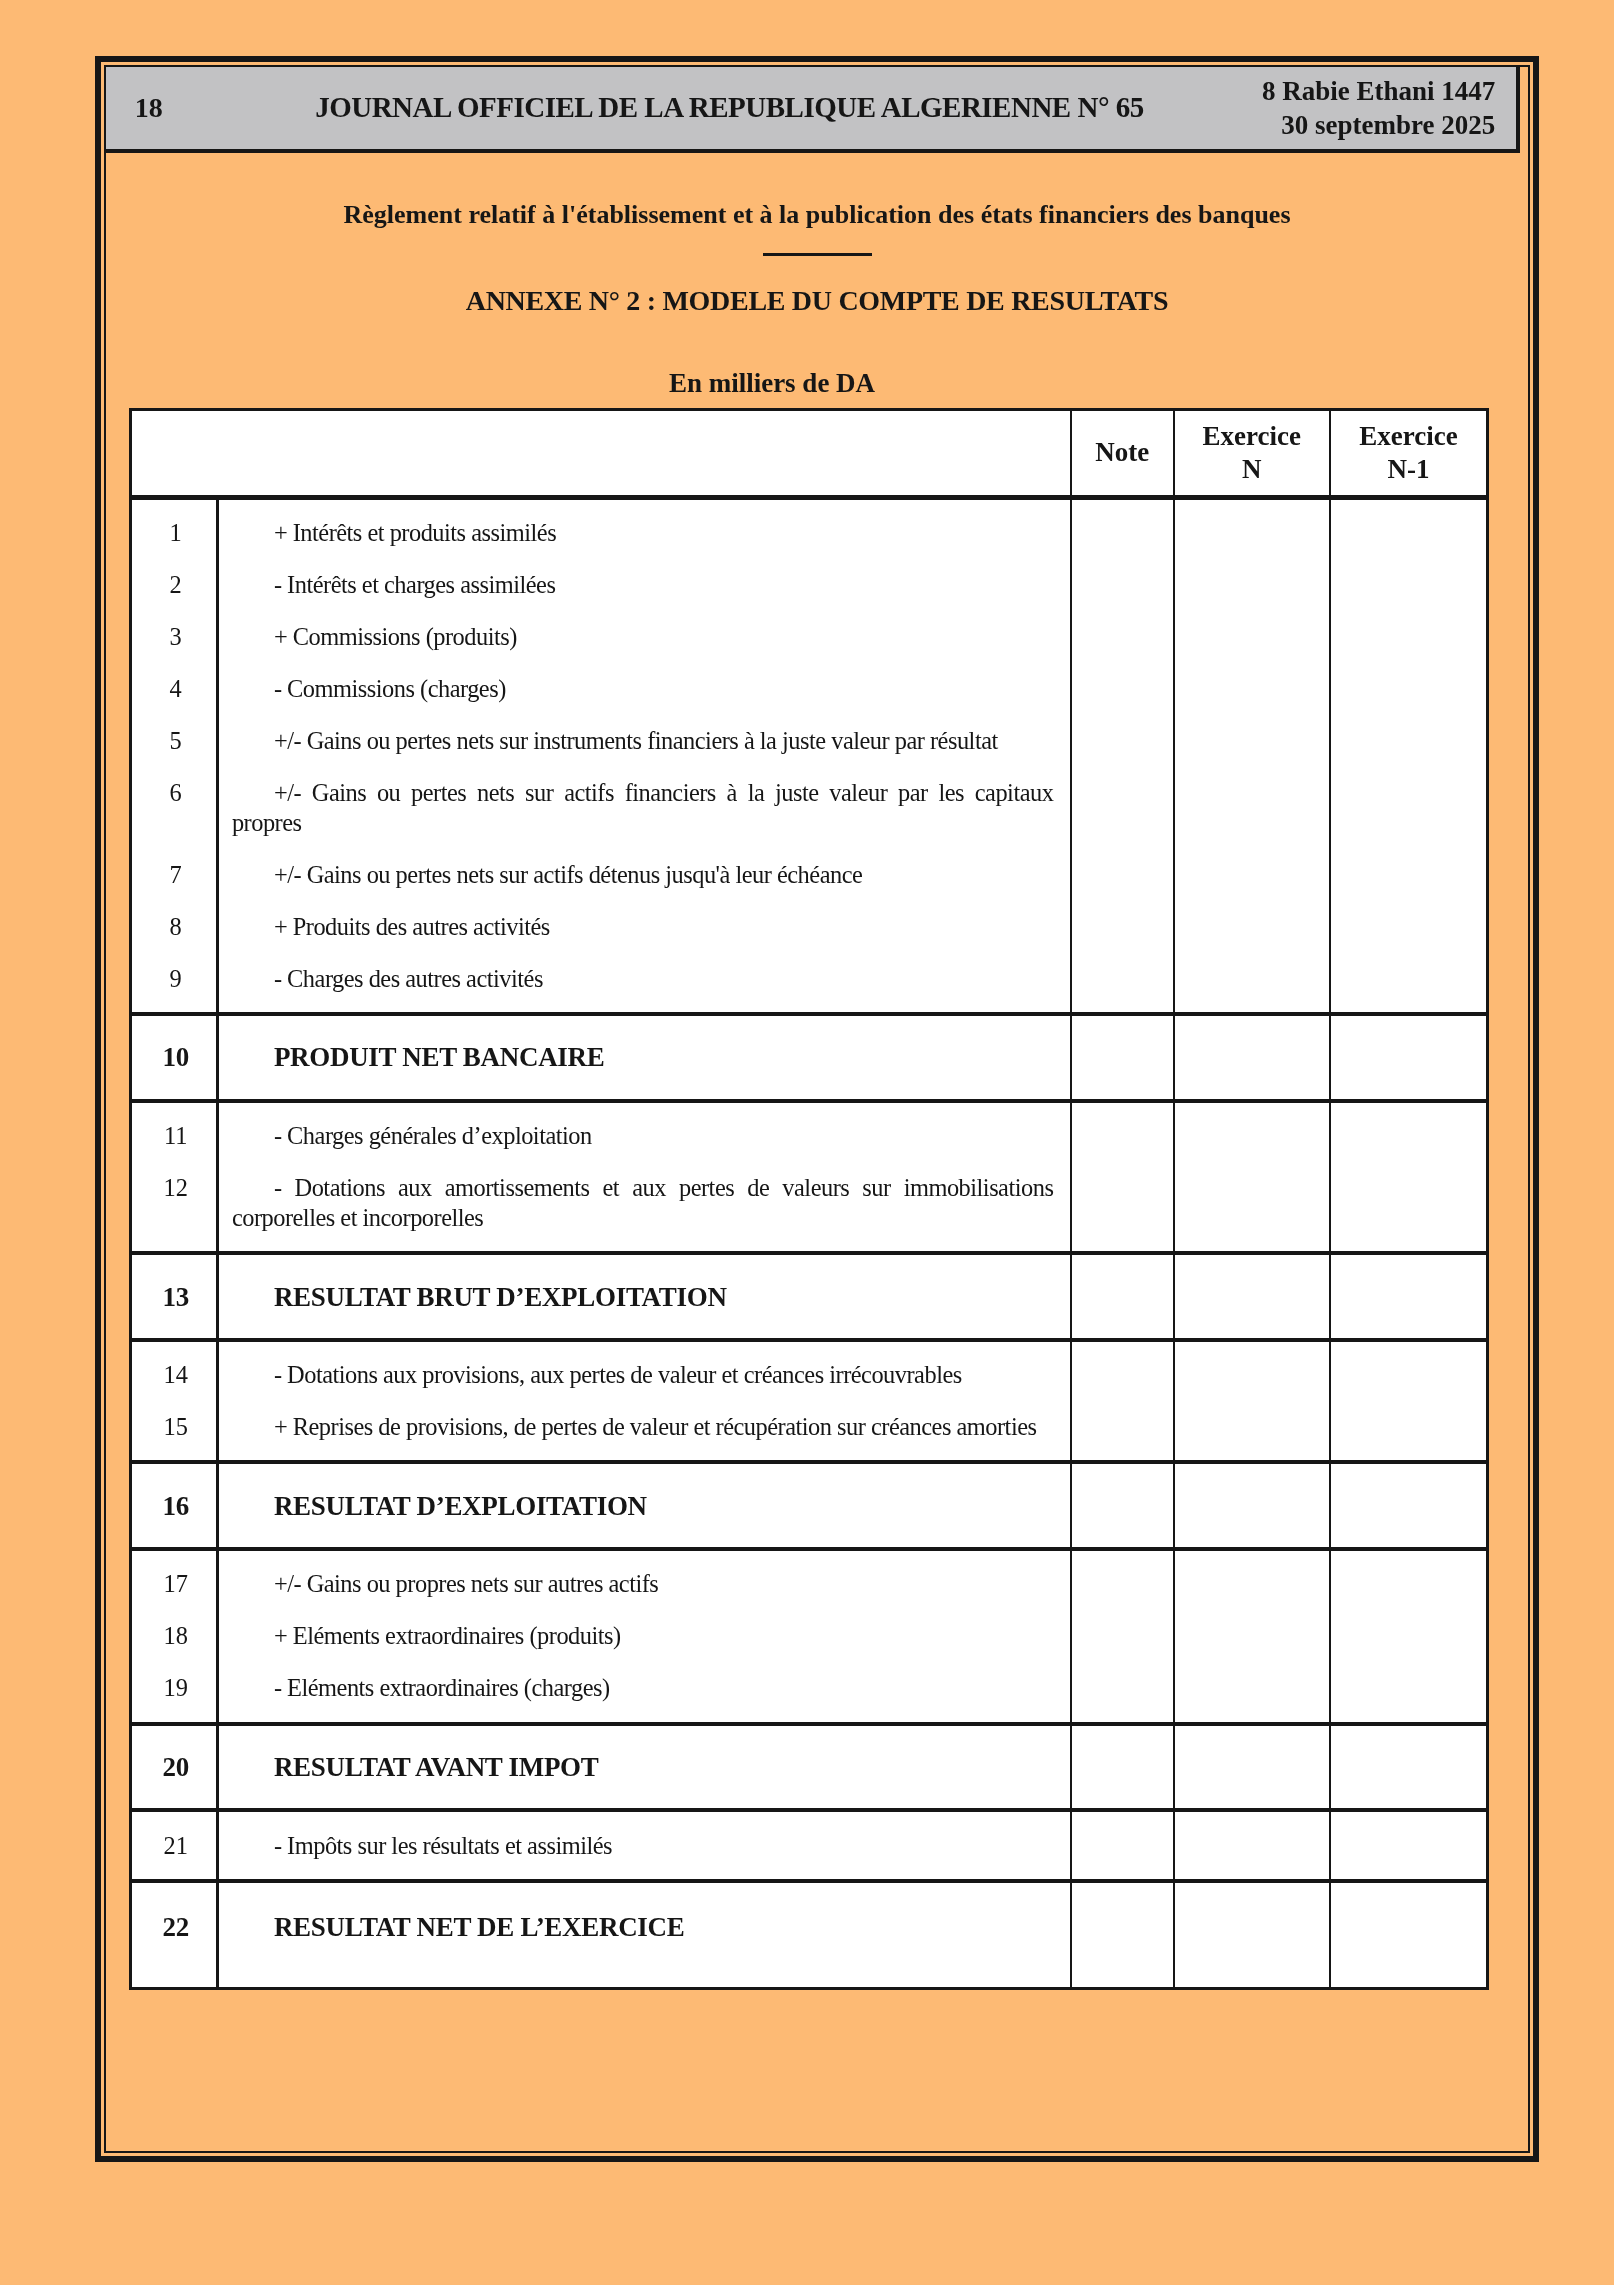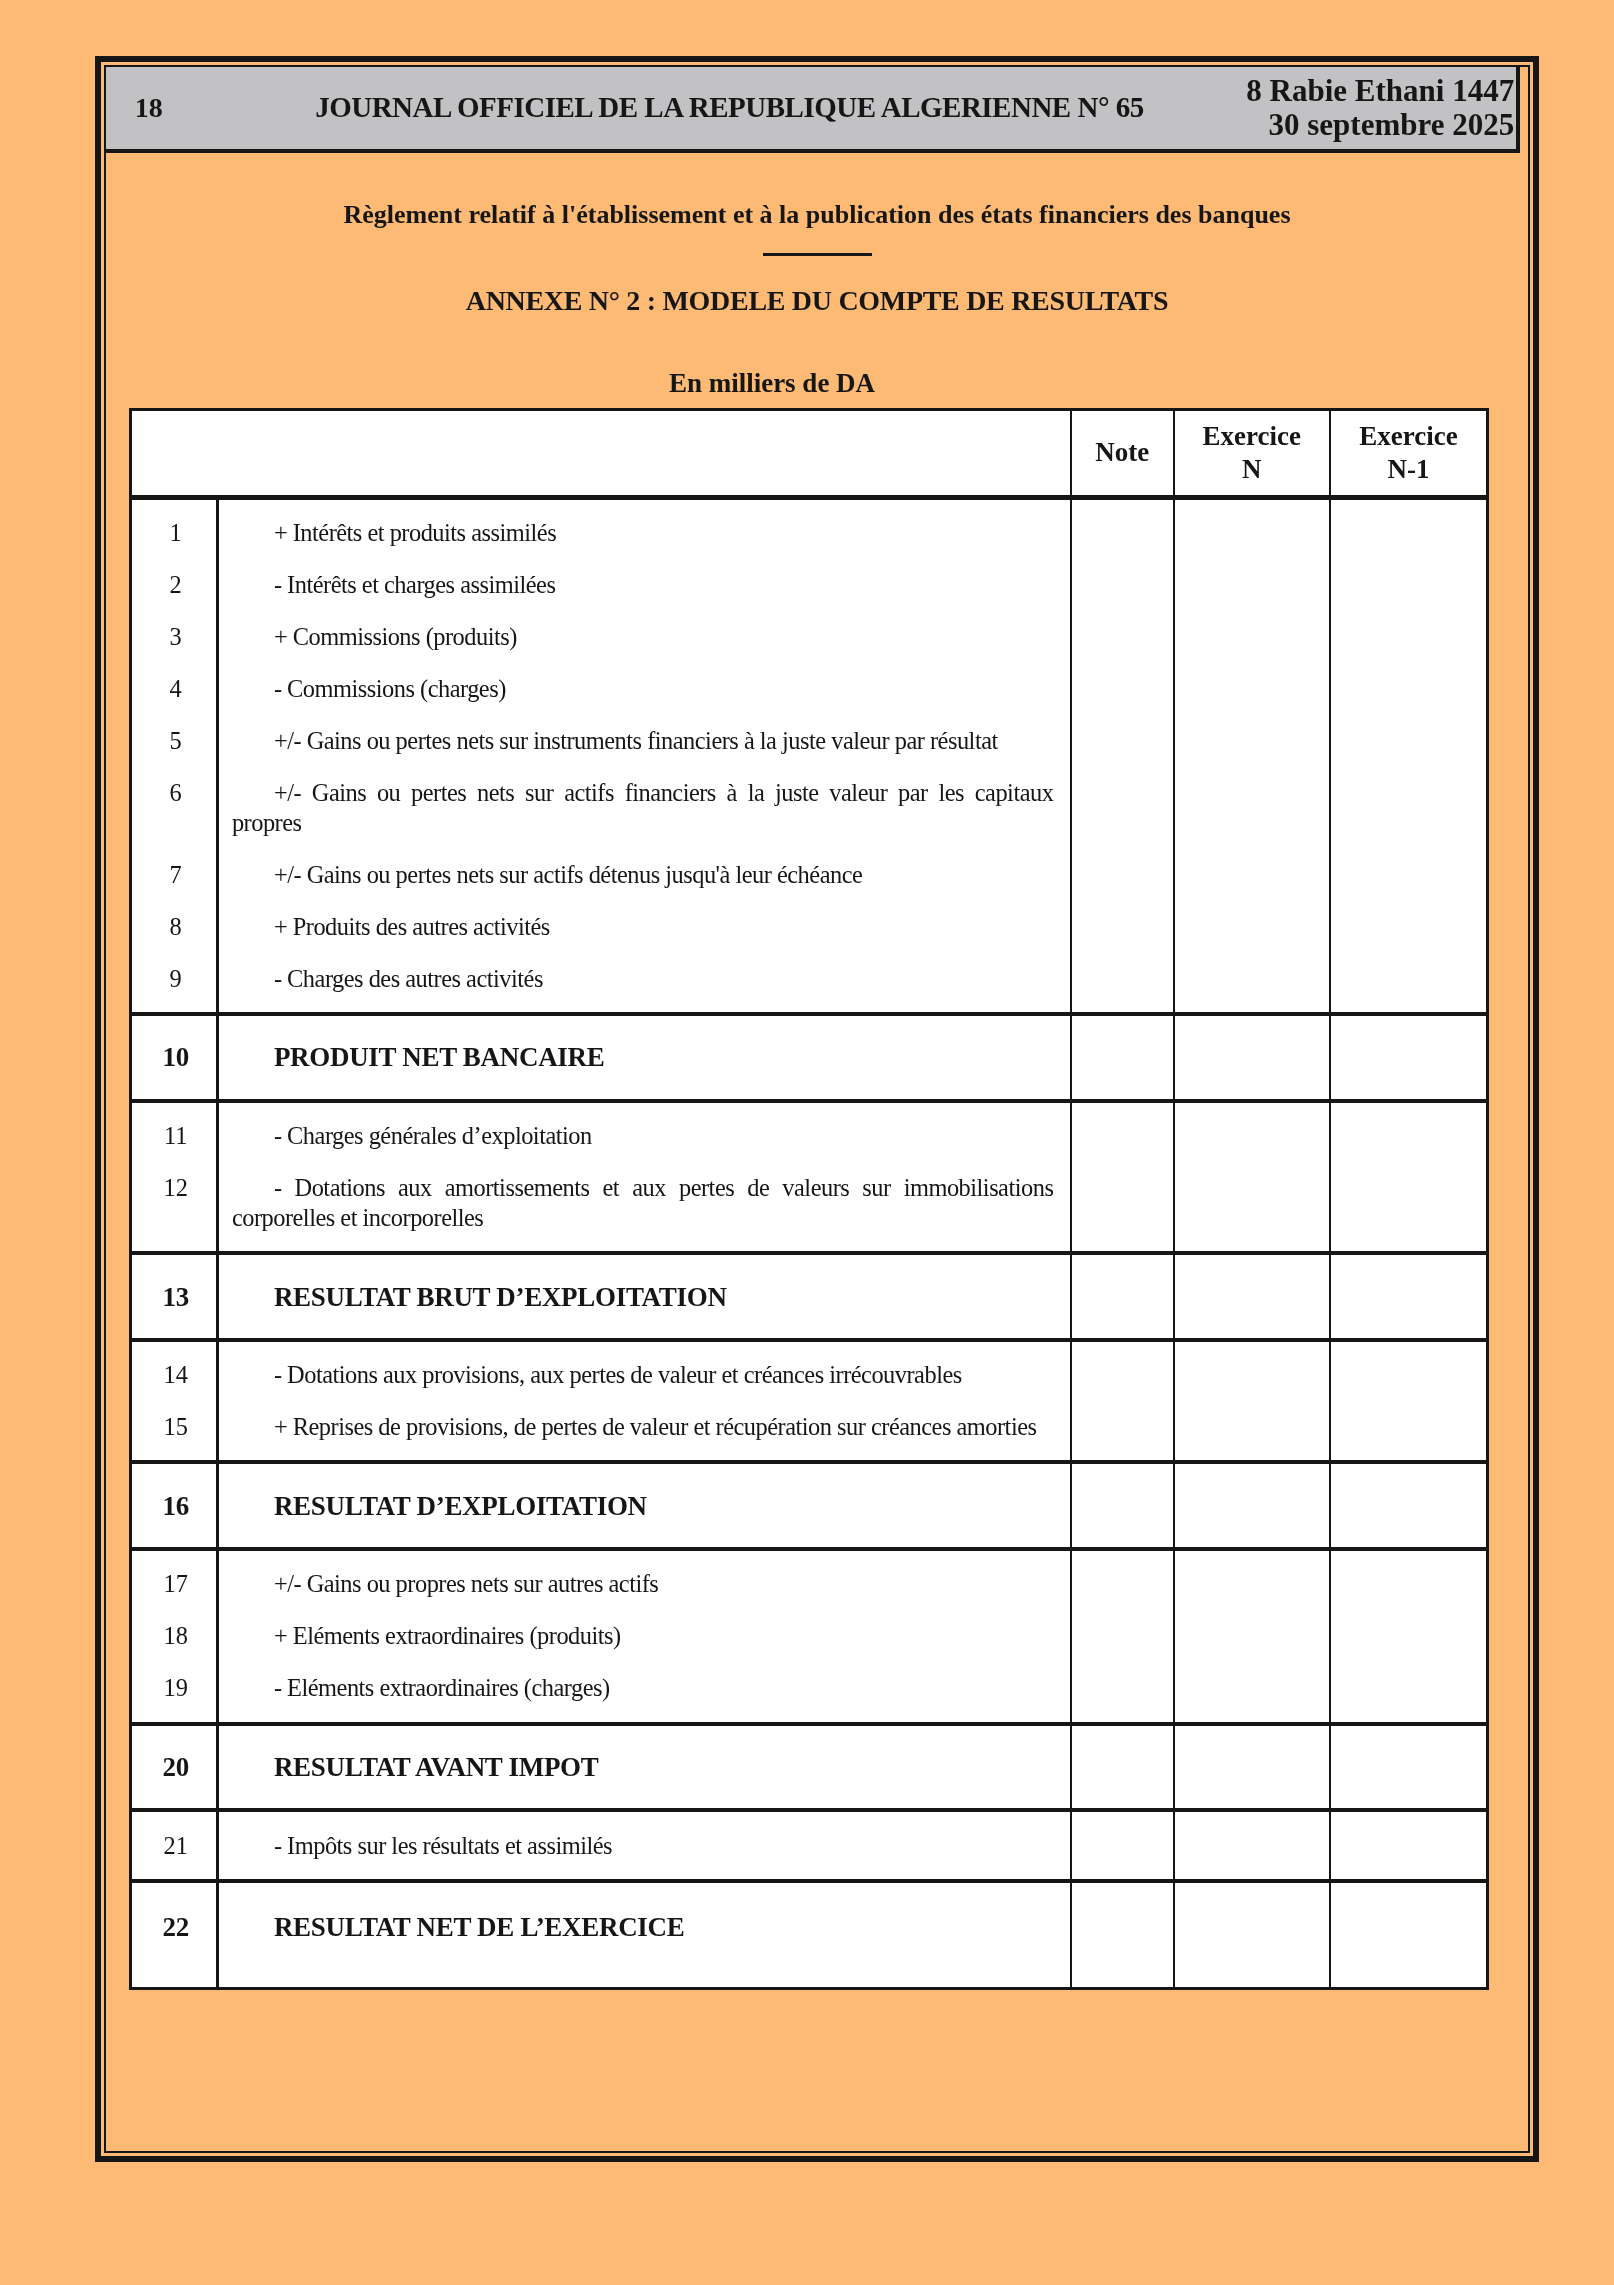--- a/index.html
+++ b/index.html
@@ -43,23 +43,23 @@
     padding-left:29px; width:136px;
   }
   .masthead .jtitle{
     flex:1; text-align:center;
     font-weight:bold; font-size:29px;
     letter-spacing:-0.5px;
     white-space:nowrap;
   }
   .masthead .dates{
     width:299px; text-align:right;
-    font-weight:bold; font-size:31px;
+    font-weight:bold; font-size:27px;
     line-height:34px;
-    padding-right:2px;
+    padding-right:21px;
     white-space:nowrap;
   }
   
   .reg-title{
     margin-top:45px;
     text-align:center;
     font-weight:bold; font-size:26px;
     line-height:33px;
   }
   .divider{

